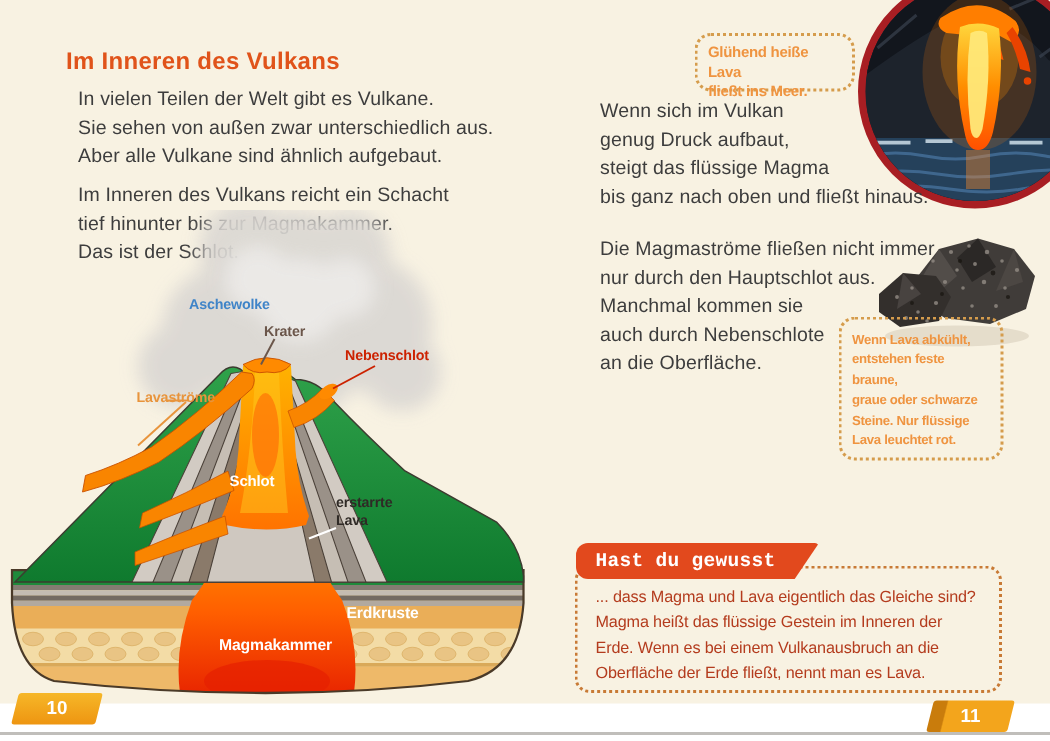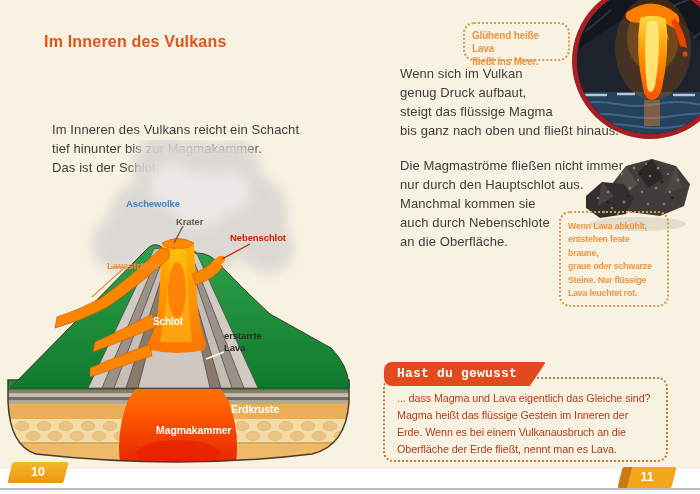--- a/index.html
+++ b/index.html
@@ -33,33 +33,34 @@
 
   .lava-photo { position:absolute; left:572px; top:-17px; width:146px; height:146px; border-radius:50%;
     border:5px solid #a81e23; overflow:hidden; background:#1d232c; }
   .stone-photo { position:absolute; left:578px; top:154px; width:118px; height:82px; }
 
   .diagram { position:absolute; left:0; top:140px; width:365px; height:330px; }
   .dlabel { position:absolute; font-size:9.5px; font-weight:bold; letter-spacing:-.1px; }
   .lbl-aschewolke { left:126px; top:198px; color:#3f84c8; }
   .lbl-krater { left:176px; top:216px; color:#6b564a; }
   .lbl-nebenschlot { left:230px; top:232px; color:#cc2200; }
-  .lbl-lavastroeme { left:82px; top:260px; color:#e8943c;padding-left:25px; }
+  .lbl-lavastroeme { left:66px; top:260px; color:#e8943c;padding-left:25px; }
   .lbl-schlot { left:146px; top:316px; width:44px; text-align:center; color:#ffffff; font-size:10px; }
   .lbl-erstarrte { left:224px; top:330px; color:#2f2a26; font-size:9.5px; line-height:11.5px; }
   .lbl-erdkruste { left:231px; top:403px; color:#ffffff; font-size:10.5px; }
-  .lbl-magmakammer { left:134px; top:424px; color:#ffffff; font-size:10.5px;padding-left:22px; }
+  .lbl-magmakammer { left:124px; top:424px; color:#ffffff; font-size:10.5px;padding-left:22px; }
 </style>
 </head>
 <body>
 
 <div class="spread">
   <div class="page-bg"></div>
 
   <div class="headline">Im Inneren des Vulkans</div>
+  <div class="para" style="left:52px; top:56px;">In vielen Teilen der Welt gibt es Vulkane.<br>Sie sehen von außen zwar unterschiedlich aus.<br>Aber alle Vulkane sind ähnlich aufgebaut.</div>
   <div class="para" style="left:52px; top:120px;">Im Inneren des Vulkans reicht ein Schacht<br>tief hinunter bis zur Magmakammer.<br>Das ist der Schlot.</div>
 
   <svg class="diagram" viewBox="0 0 365 330" xmlns="http://www.w3.org/2000/svg">
     <defs>
       <linearGradient id="gGreen" x1="0" y1="0" x2="0" y2="1">
         <stop offset="0" stop-color="#2fa24a"></stop>
           <stop offset="1" stop-color="#0f7a2e"></stop>
       </linearGradient>
       <linearGradient id="gMagma" x1="0" y1="0" x2="0" y2="1">
         <stop offset="0" stop-color="#ff9e00"></stop>

